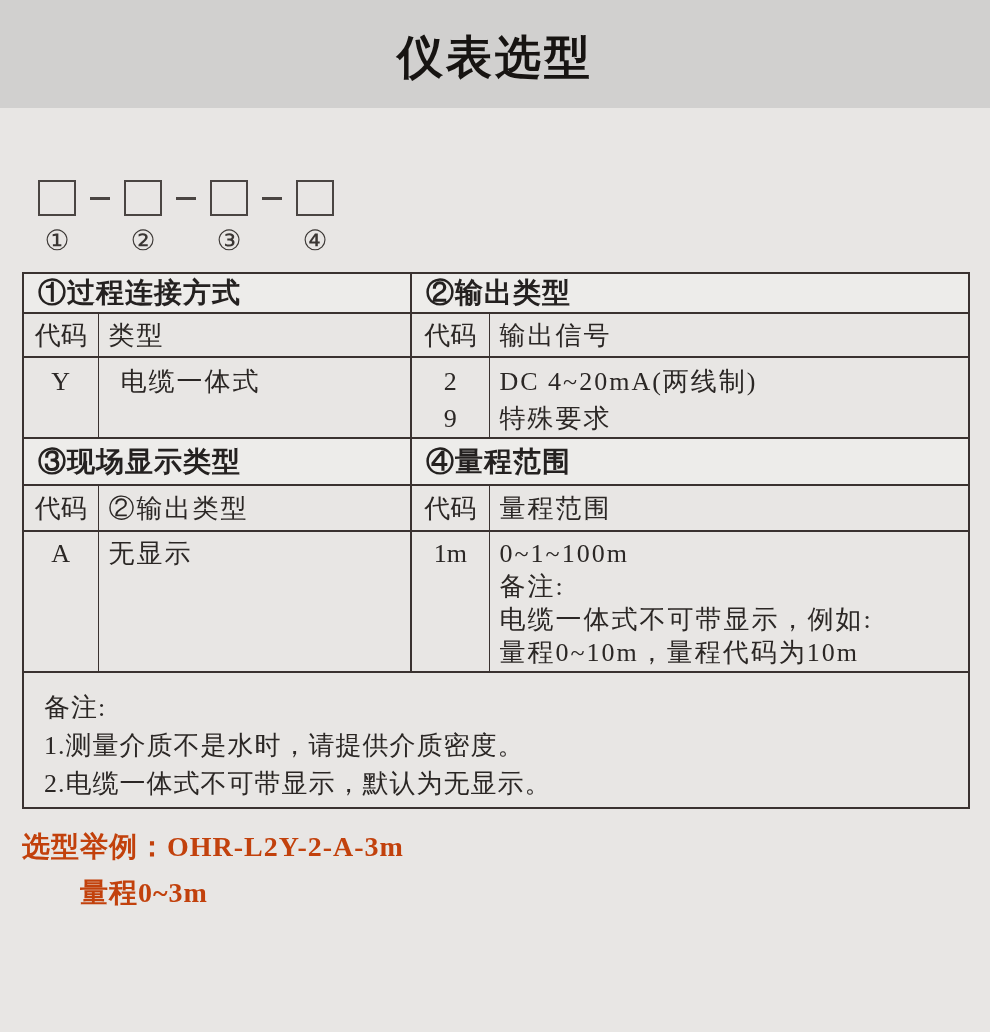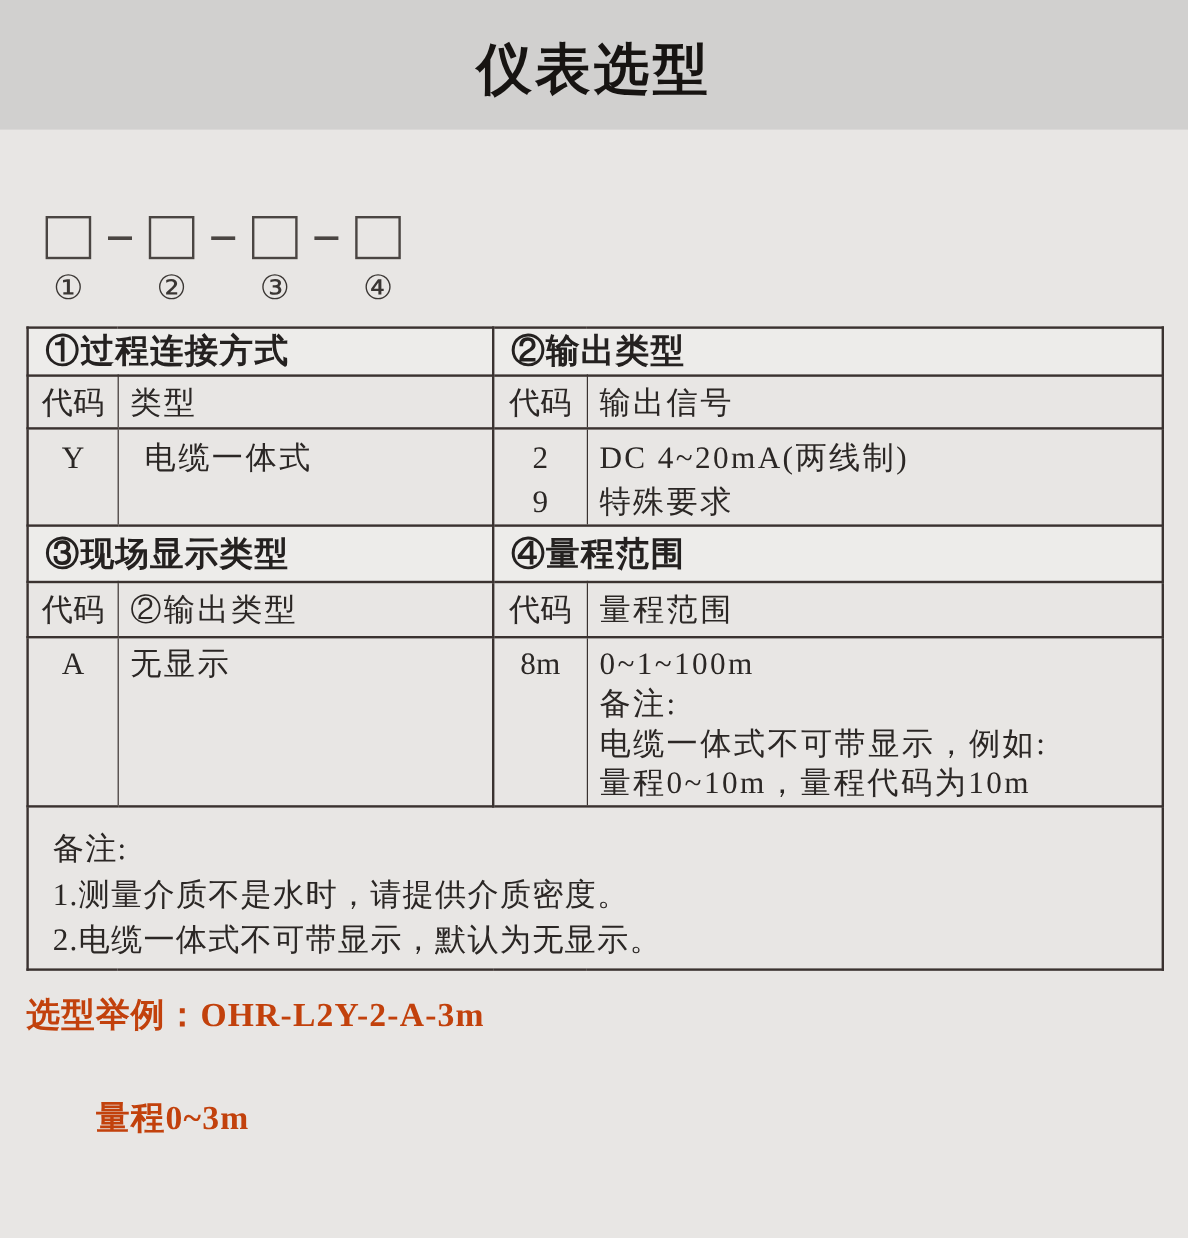--- a/index.html
+++ b/index.html
@@ -93,21 +93,21 @@
   td.note div{line-height:38px;}
 
   
   .footer{
     position:absolute;left:22px;top:824px;
     font-family:"Liberation Serif",serif;
     font-weight:bold;font-size:28px;color:#c2410c;
     letter-spacing:1px;
   }
   .footer div{line-height:46px;}
-  .footer .indent{padding-left:58px;margin-top:40px;}
+  .footer .indent{padding-left:58px;}
 </style>
 </head>
 <body>
 
 <div class="banner">
   <div class="banner-title">仪表选型</div>
 </div>
 
 <div class="code-block">
   <div class="slot">
@@ -176,21 +176,21 @@
     <td class="val thin-l">量程范围</td>
   </tr>
   <tr class="r-data2">
     <td class="code thin-r top">
       <div>A</div>
     </td>
     <td class="val thin-l top">
       <div>无显示</div>
     </td>
     <td class="code thin-r top">
-      <div>8m</div>
+      <div>1m</div>
     </td>
     <td class="val thin-l top">
       <div>0~1~100m</div>
       <div>备注:</div>
       <div>电缆一体式不可带显示，例如:</div>
       <div>量程0~10m，量程代码为10m</div>
     </td>
   </tr>
   <tr class="r-note">
     <td colspan="4" class="note">

